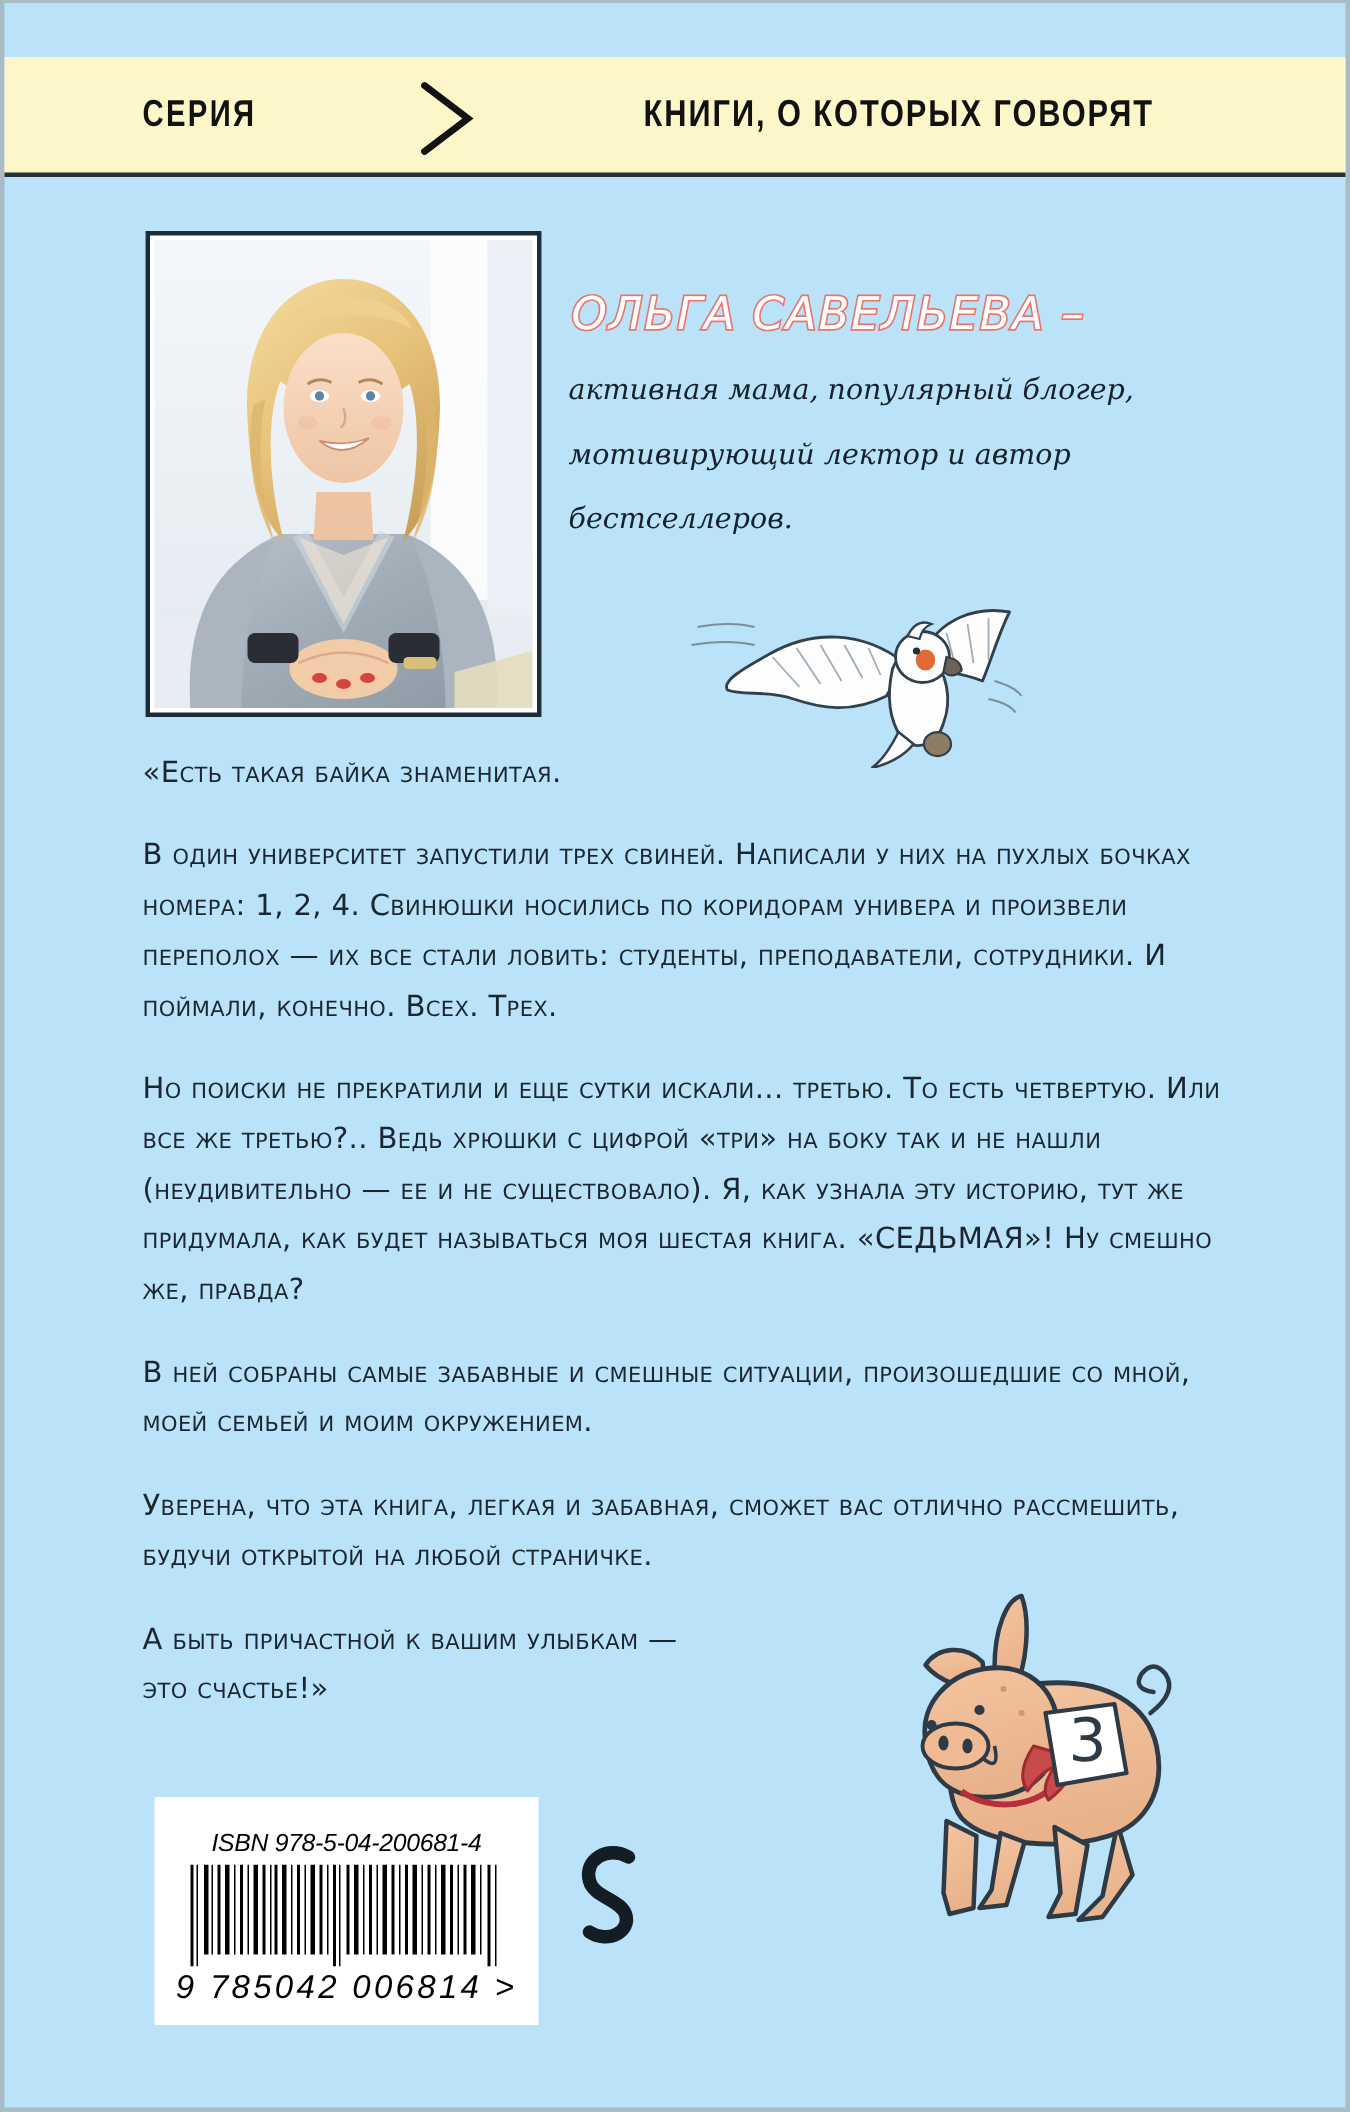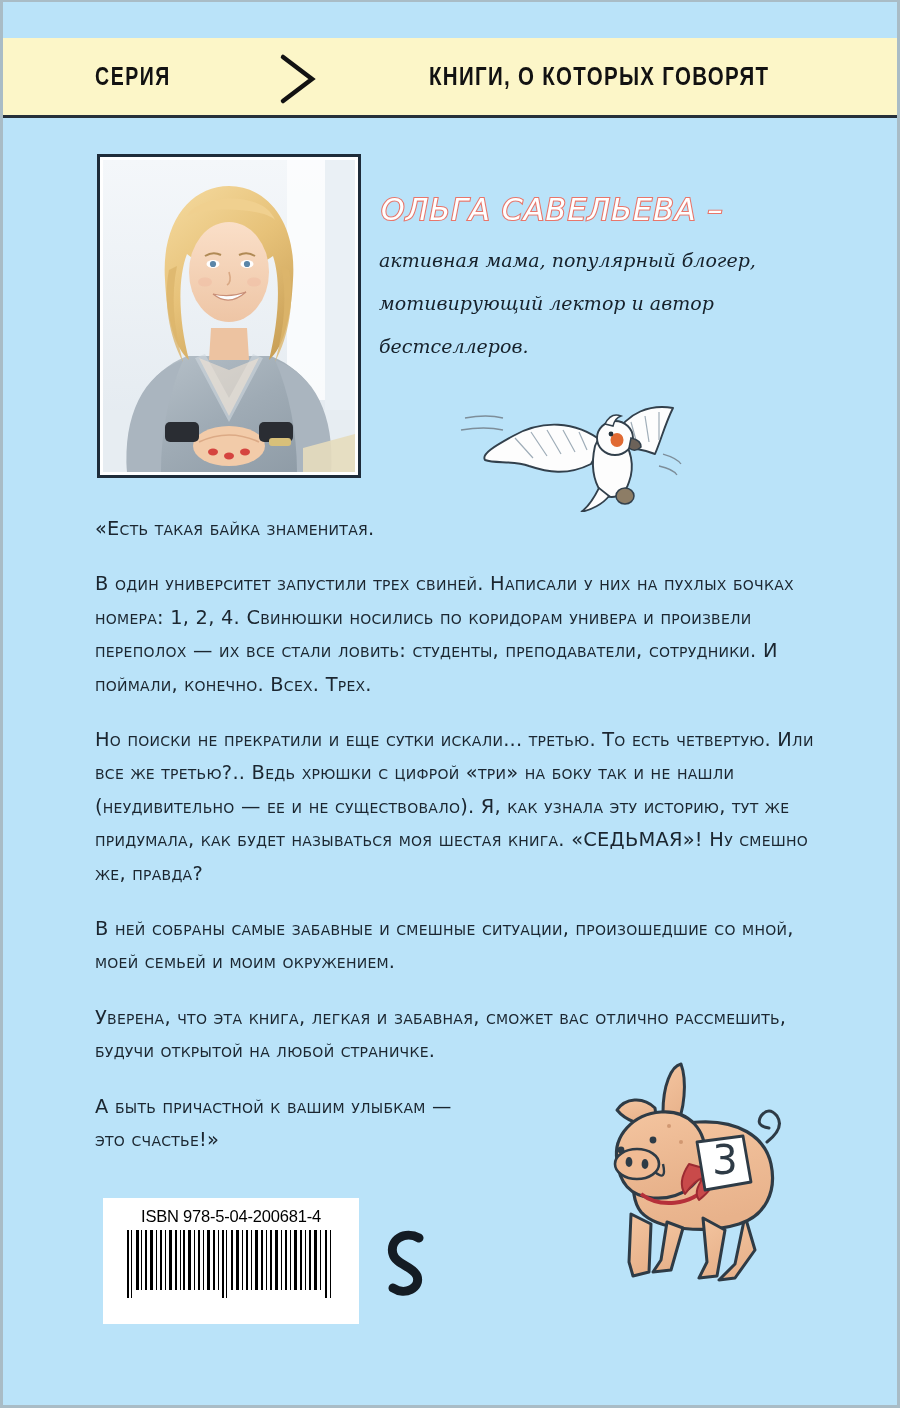--- a/index.html
+++ b/index.html
@@ -111,49 +111,50 @@
     font-style: italic;
     font-size: 19px;
     line-height: 43px;
     color: #16212b;
   }
 
   
   #body-text {
     position: absolute;
     left: 92px;
-    top: 510px;
+    top: 496px;
     width: 722px;
   }
   .para {
     font-family: "DejaVu Sans", sans-serif;
     font-variant: small-caps;
     font-size: 19.4px;
     line-height: 33.4px;
     letter-spacing: 0.25px;
     color: #1b2630;
     margin: 0 0 22px 0;
     text-align: left;
   }
   .para.tight { margin-bottom: 20px; }
 
   
   #barcode-box {
     position: absolute;
     left: 100px;
     top: 1196px;
     width: 256px;
-    height: 126px;
+    height: 152px;
     background: #ffffff;
     display: flex;
     flex-direction: column;
     align-items: center;
-    justify-content: flex-start;
+    justify-content: center;
     padding-top: 9px;
     box-sizing: border-box;
+    font-style: italic;
   }
   #isbn-text {
     font-family: "Liberation Sans", sans-serif;
     font-size: 16.5px;
     color: #000;
     letter-spacing: -0.2px;
     margin-bottom: 4px;
   }
   #barcode-bars { display: block; }
   #barcode-digits {
@@ -422,20 +423,21 @@
         <rect x="169" y="0" width="3" height="60"></rect>
         <rect x="175" y="0" width="2" height="60"></rect>
         <rect x="180" y="0" width="1" height="60"></rect>
         <rect x="184" y="0" width="2" height="60"></rect>
         <rect x="189" y="0" width="3" height="60"></rect>
         <rect x="195" y="0" width="1" height="60"></rect>
         <rect x="200" y="0" width="2" height="68"></rect>
         <rect x="205" y="0" width="1" height="68"></rect>
       </g>
     </svg>
+    <div id="barcode-digits">9 785042 006814 &gt;</div>
   </div>
 
   <div id="publisher-logo">
     <svg width="64" height="78" viewBox="0 0 64 78">
       <path d="M44 14 C30 6 14 16 18 30 C21 41 38 42 42 52 C46 64 30 72 18 64" fill="none" stroke="#141c24" stroke-width="9" stroke-linecap="round"></path>
     </svg>
   </div>
 
 </div>
 

